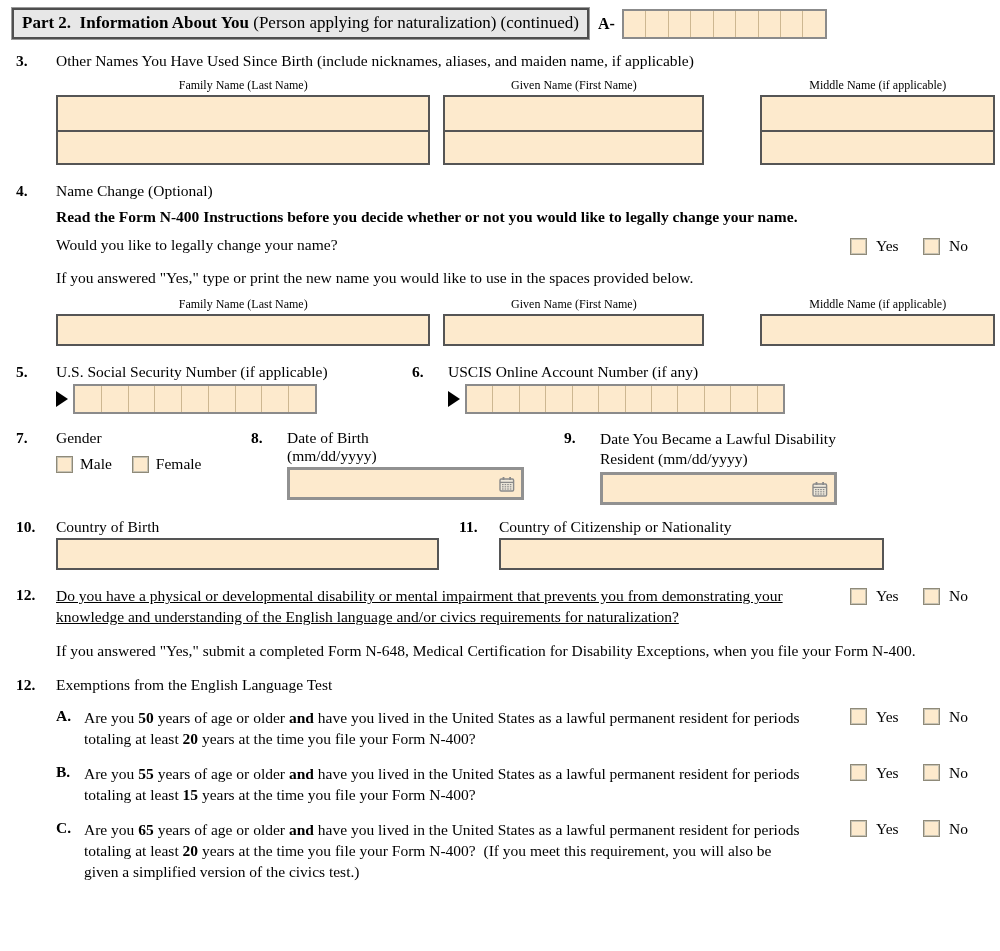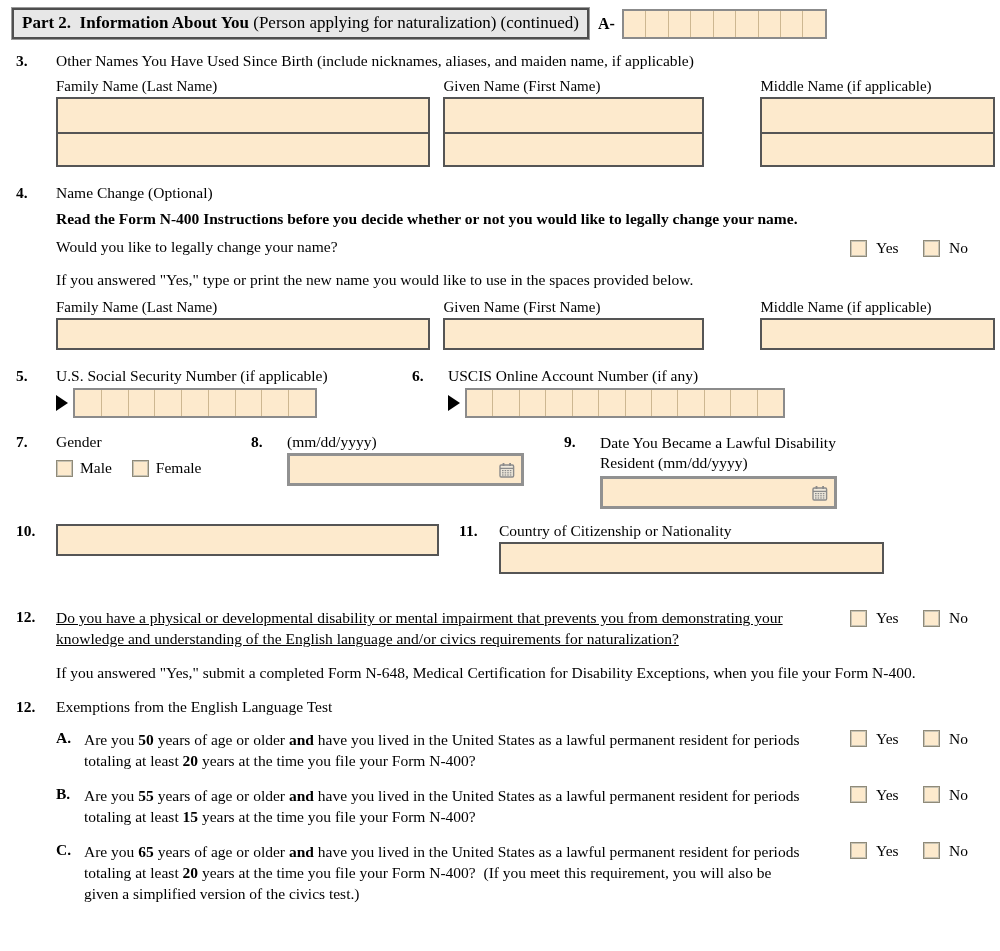--- a/index.html
+++ b/index.html
@@ -27,21 +27,21 @@
   .inum { flex:none; width:44px; padding-left:4px; font-weight:bold; }
   .inum.w36 { width:36px; padding-left:0; }
   .inum.w40 { width:40px; padding-left:0; }
   .ibody { flex:1; min-width:0; }
 
   
   .namegrid { display:flex; margin-top:8px; }
   .ncol1 { width:383px; }
   .ncol2 { width:267px; margin-left:13px; }
   .ncol3 { width:240px; margin-left:56px; }
-  .nlabel { font-size:15px; margin-bottom:2px; }
+  .nlabel { font-size:12px; margin-bottom:2px;text-align:center; }
   .stack { border:2px solid #555; }
   .srow { height:33px; background:#fdeacd; }
   .srow + .srow { border-top:2px solid #555; }
   .sfield { border:2px solid #555; background:#fdeacd; height:32px; }
 
   
   .yn { display:flex; align-items:center; flex:none; margin-left:auto; margin-right:12px; margin-top:1px; }
   .cb { width:17px; height:17px; background:#fdeacd; border:1px solid #8f8a79;
         box-shadow:0 0 0 1px #c7c2b2 inset; flex:none; }
   .yn .cb { margin-right:9px; }
@@ -216,20 +216,21 @@
           <div class="cb"></div>
           <span class="glbl">Male</span>
           <div class="cb"></div>
           <span class="glbl">Female</span>
         </div>
       </div>
     </div>
     <div class="item" style="width:313px; flex:none;">
       <div class="inum w36">8.</div>
       <div class="ibody">
+        <div>Date of Birth</div>
         <div>(mm/dd/yyyy)</div>
         <div class="datef" style="margin-top:2px;">
           <svg width="16" height="16" viewBox="0 0 16 16">
             <rect x="1" y="3" width="13.6" height="12" rx="1.2" fill="#efe9dc" stroke="#8a8a8a" stroke-width="1.4"></rect>
             <line x1="1" y1="6.4" x2="14.6" y2="6.4" stroke="#8a8a8a" stroke-width="1.3"></line>
             <rect x="3.6" y="1" width="1.8" height="3" fill="#8a8a8a"></rect>
             <rect x="10.2" y="1" width="1.8" height="3" fill="#8a8a8a"></rect>
             <g fill="#8a8a8a">
               <rect x="3" y="8" width="1.6" height="1.2"></rect>
                 <rect x="5.6" y="8" width="1.6" height="1.2"></rect>
@@ -271,24 +272,25 @@
                 <rect x="5.6" y="12.4" width="1.6" height="1.2"></rect>
                 <rect x="8.2" y="12.4" width="1.6" height="1.2"></rect>
                 <rect x="10.8" y="12.4" width="1.6" height="1.2"></rect>
             </g>
           </svg>
         </div>
       </div>
     </div>
   </div>
 
-  <div style="display:flex; margin-bottom:34px;">
+  <div style="display:flex; margin-bottom:16px;">
     <div class="item" style="width:447px; flex:none;">
       <div class="inum">10.</div>
       <div class="ibody">
+        <div>Country of Birth</div>
         <div class="sfield" style="width:383px; margin-top:2px;"></div>
       </div>
     </div>
     <div class="item" style="flex:1;">
       <div class="inum w40">11.</div>
       <div class="ibody">
         <div>Country of Citizenship or Nationality</div>
         <div class="sfield" style="width:385px; margin-top:2px;"></div>
       </div>
     </div>

